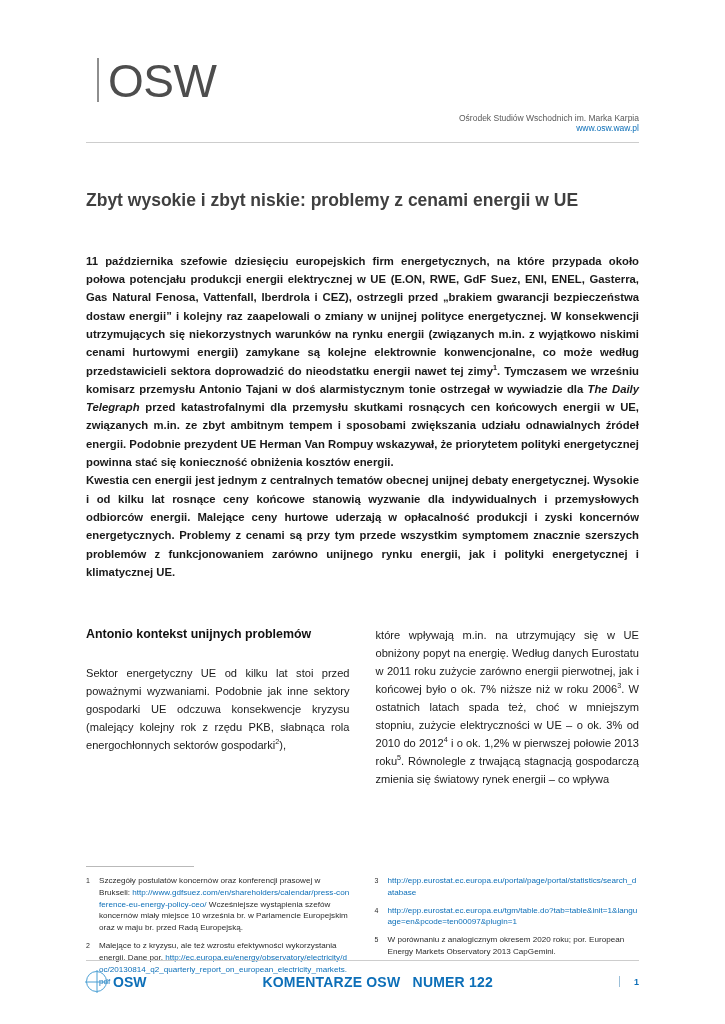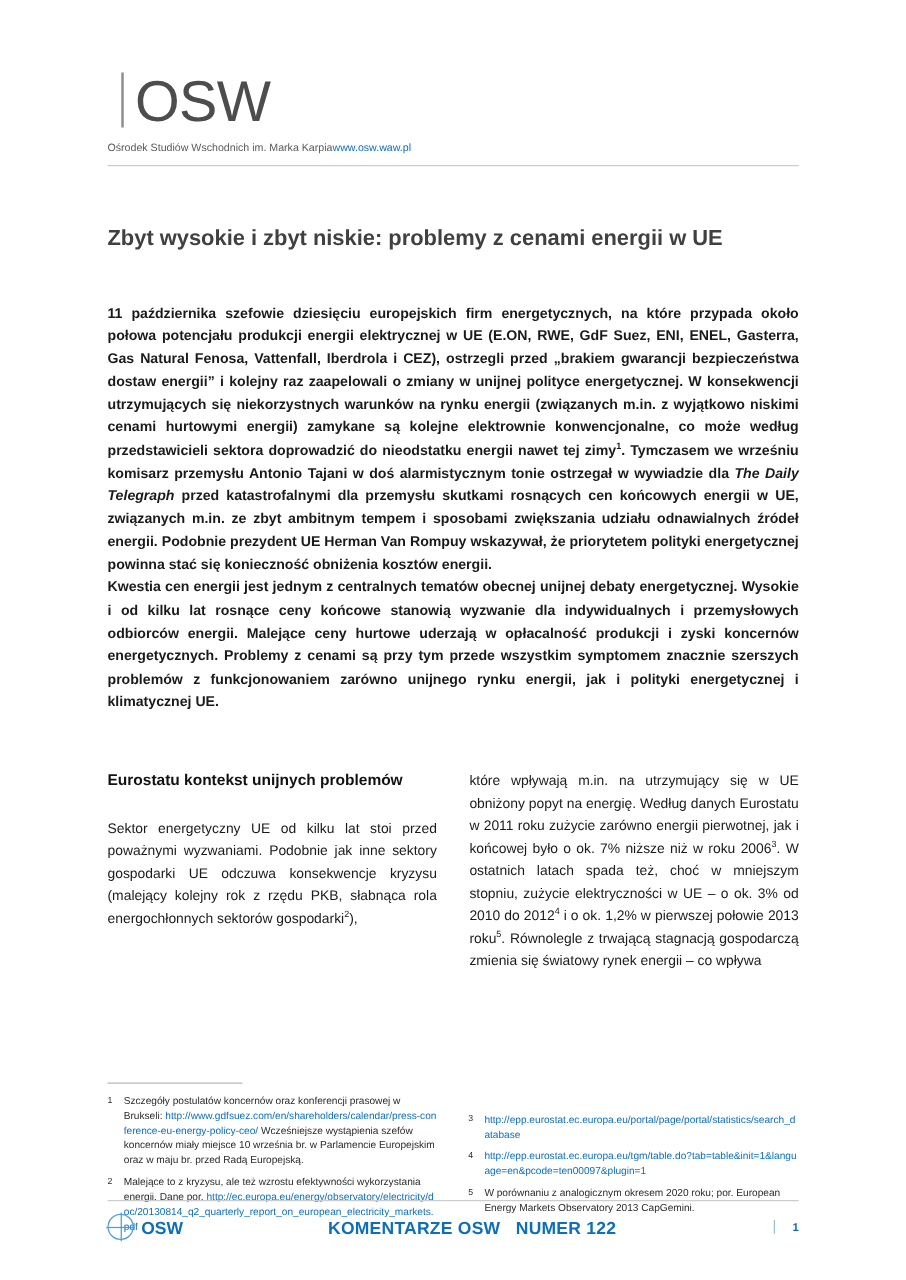--- a/index.html
+++ b/index.html
@@ -52,20 +52,21 @@
     font-size: 46px;
     color: #4d4d4d;
     letter-spacing: -0.5px;
   }
   .masthead-sub {
     display: flex;
     align-items: flex-end;
     margin-top: 9px;
     font-size: 8.5px;
     color: #5a5a5a;
+    flex-direction: column;
   }
   .masthead-sub .inst {
     flex: 0 0 auto;
   }
   .masthead-sub .issue {
     flex: 1 1 auto;
     text-align: center;
     padding-right: 40px;
   }
   .masthead-sub .site {
@@ -137,21 +138,20 @@
   }
 
   
   .footnotes {
     position: absolute;
     left: 86px;
     right: 86px;
     top: 866px;
     display: flex;
     gap: 24px;
-    align-items: center;
   }
   .fn-col {
     flex: 1 1 0;
     min-width: 0;
   }
   .fn-rule {
     width: 108px;
     border-top: 1px solid #b9b9b9;
     margin-bottom: 8px;
   }
@@ -266,21 +266,21 @@
 
   <div class="doc-title">Zbyt wysokie i zbyt niskie: problemy z cenami energii w UE</div>
 
   <div class="lead">
     <p><span>11 października szefowie dziesięciu europejskich firm energetycznych, na które przypada oko­ło połowa potencjału produkcji energii elektrycznej w UE (E.ON, RWE, GdF Suez, ENI, ENEL, Gasterra, Gas Natural Fenosa, Vattenfall, Iberdrola i CEZ), ostrzegli przed „brakiem gwarancji bezpieczeństwa dostaw energii” i kolejny raz zaapelowali o zmiany w unijnej polityce ener­getycznej. W konsekwencji utrzymujących się niekorzystnych warunków na rynku energii (związanych m.in. z wyjątkowo niskimi cenami hurtowymi energii) zamykane są kolejne elek­trownie konwencjonalne, co może według przedstawicieli sektora doprowadzić do nieod­statku energii nawet tej zimy</span><sup>1</sup><span>. Tymczasem we wrześniu komisarz przemysłu Antonio Tajani w doś alarmistycznym tonie ostrzegał w wywiadzie dla </span><span class="em">The Daily Telegraph</span><span> przed katastro­falnymi dla przemysłu skutkami rosnących cen końcowych energii w UE, związanych m.in. ze zbyt ambitnym tempem i sposobami zwiększania udziału odnawialnych źródeł energii. Po­dobnie prezydent UE Herman Van Rompuy wskazywał, że priorytetem polityki energetycznej powinna stać się konieczność obniżenia kosztów energii.</span></p>
     <p>Kwestia cen energii jest jednym z centralnych tematów obecnej unijnej debaty energetycznej. Wysokie i od kilku lat rosnące ceny końcowe stanowią wyzwanie dla indywidualnych i przemy­słowych odbiorców energii. Malejące ceny hurtowe uderzają w opłacalność produkcji i zyski koncernów energetycznych. Problemy z cenami są przy tym przede wszystkim symptomem znacznie szerszych problemów z funkcjonowaniem zarówno unijnego rynku energii, jak i po­lityki energetycznej i klimatycznej UE.</p>
   </div>
 
   <div class="main-cols">
     <div class="col left">
-      <div class="section-head" style="margin-top:22px;">Eurostatu kontekst unijnych problemów</div>
+      <div class="section-head" style="margin-top:22px;">Antonio kontekst unijnych problemów</div>
       <div class="body-text" style="margin-top:24px;">
         <p><span>Sektor energetyczny UE od kilku lat stoi przed poważnymi wyzwaniami. Podobnie jak inne sek­tory gospodarki UE odczuwa konsekwencje kry­zysu (malejący kolejny rok z rzędu PKB, słabnąca rola energochłonnych sektorów gospodarki</span><sup>2</sup><span>),</span></p>
       </div>
     </div>
     <div class="col right">
       <div class="body-text" style="margin-top:22px;">
         <p><span>które wpływają m.in. na utrzymujący się w UE obniżony popyt na energię. Według da­nych Eurostatu w 2011 roku zużycie zarówno energii pierwotnej, jak i końcowej było o ok. 7% niższe niż w roku 2006</span><sup>3</sup><span>. W ostatnich latach spa­da też, choć w mniejszym stopniu, zużycie elek­tryczności w UE – o ok. 3% od 2010 do 2012</span><sup>4</sup><span> i o ok. 1,2% w pierwszej połowie 2013 roku</span><sup>5</sup><span>. Równolegle z trwającą stagnacją gospodarczą zmienia się światowy rynek energii – co wpływa</span></p>
       </div>
     </div>
   </div>

